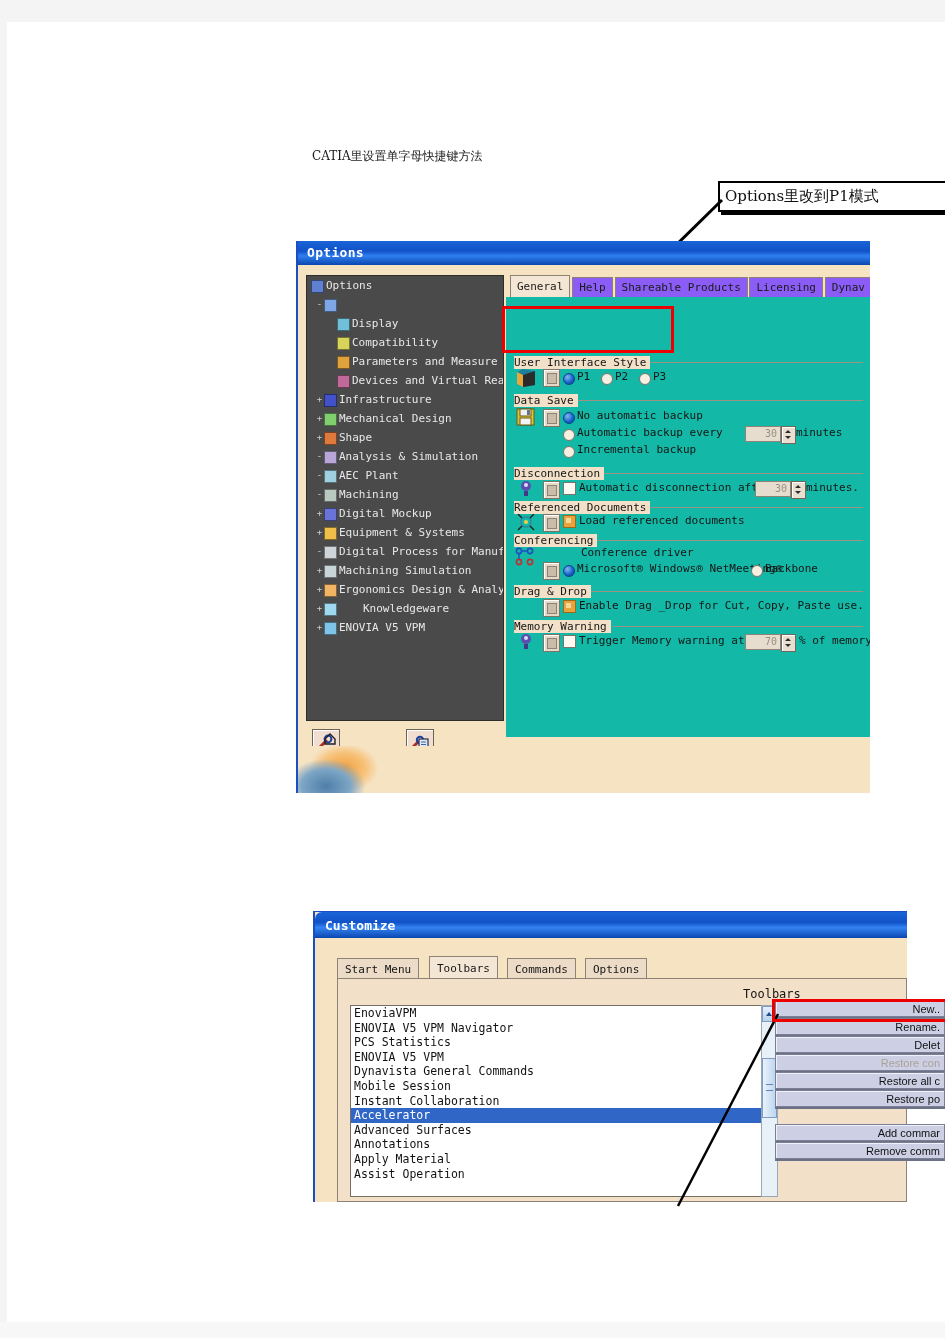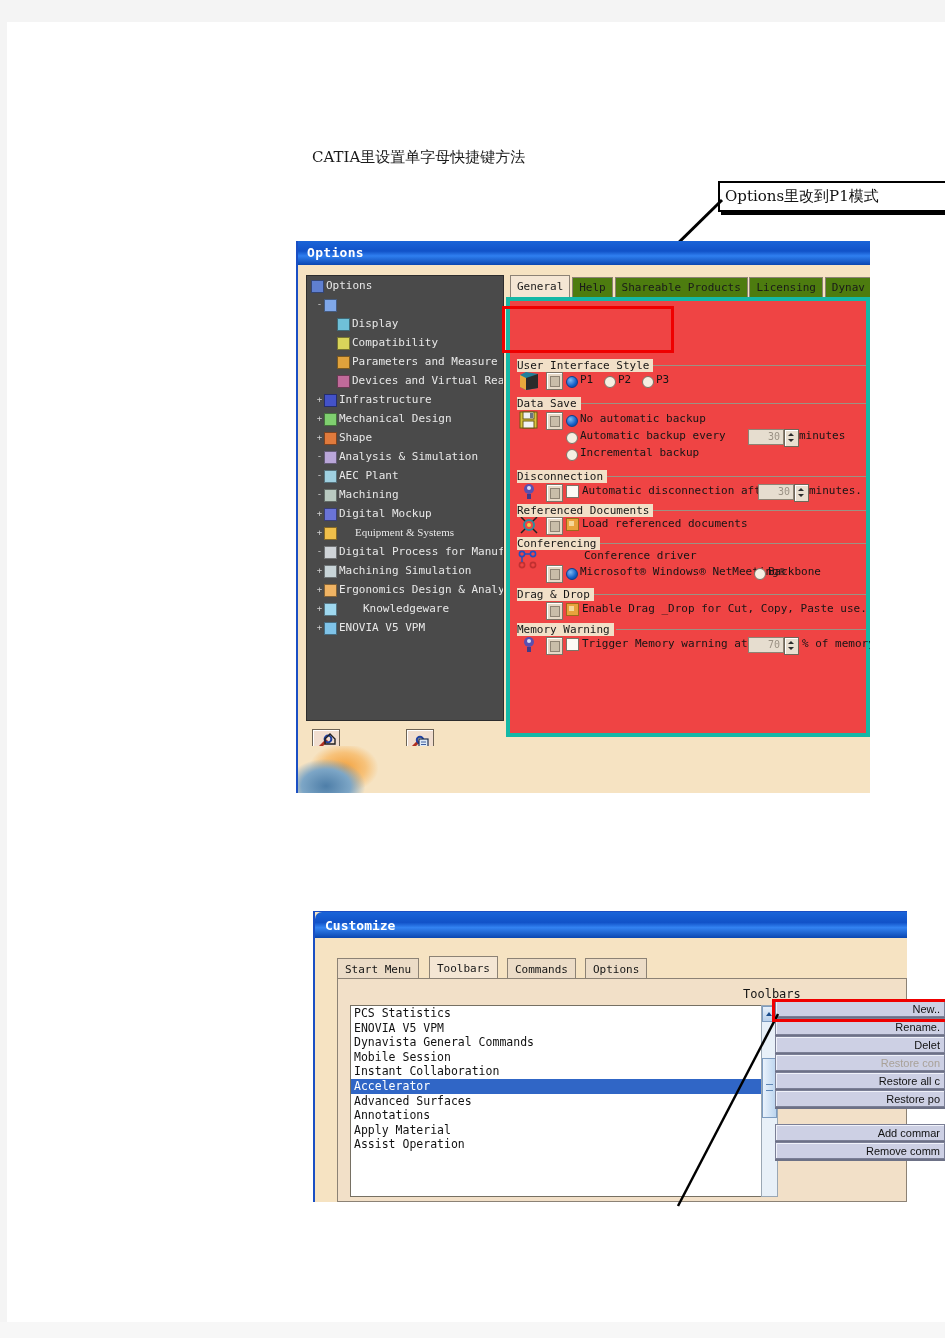--- a/index.html
+++ b/index.html
@@ -23,21 +23,21 @@
   }
   #bottomband {
     position:absolute; left:0; top:1322px; width:945px; height:16px;
     background:#f7f7f7;
   }
 
   
   #doc-heading {
     position: absolute; left: 312px; top: 148px;
     font-family: "DejaVu Serif", serif;
-    font-size: 15px; color: #1a1a1a; white-space: nowrap;
+    font-size: 12px; color: #1a1a1a; white-space: nowrap;
   }
 
   
   #callout-1 {
     position: absolute; left: 718px; top: 181px;
     width: 250px; height: 31px;
     border: 2px solid #000;
     border-right: none;
     box-shadow: 3px 3px 0 #000;
     background: #fff;
@@ -112,29 +112,29 @@
   }
 
   
   #opt-right {
     position:absolute; left:208px; top:34px; width: 364px; height: 468px;
   }
   #opt-tabs { position:absolute; left:0; top:0; height: 22px; width:364px; }
   .otab {
     position: absolute; top: 2px; height: 20px; line-height: 20px;
     font-size: 11px; color: #1a1a1a;
-    background: #4d7c0f; border: 1px solid #8c8275;
+    background: #8b5cf6; border: 1px solid #8c8275;
     border-bottom: none; padding: 0 6px; white-space: nowrap;
     box-sizing: border-box;
   }
   .otab.active { background:#f4e6d4; top:0; height:23px; line-height:22px; }
 
   #opt-panel {
     position:absolute; left:0; top:22px; width: 364px; height: 440px;
-    background: #ef4444; border: 4px solid #14b8a6;
+    background: #14b8a6; border: 1px solid #14b8a6;
     box-sizing:border-box;
   }
   .grp-title {
     position:absolute; font-size:11px; color:#151515; white-space:nowrap;
     background:#f2e0c8; padding-right:4px; z-index:2;
   }
   .grp-rule {
     position:absolute; height:1px; background:#9b9384;
   }
   .ctl-text { position:absolute; font-size:11px; color:#151515; white-space:nowrap; }
@@ -337,21 +337,21 @@
           <span class="tlabel" style="left: 32px;">Machining</span>
         </div>
         <div class="tnode" style="top: 0px;">
           <span class="texp" style="left: 9px;">+</span>
           <span class="tico" style="left: 17px; background: rgb(106, 116, 216);"></span>
           <span class="tlabel" style="left: 32px;">Digital Mockup</span>
         </div>
         <div class="tnode" style="top: 0px;">
           <span class="texp" style="left: 9px;">+</span>
           <span class="tico" style="left: 17px; background: rgb(240, 191, 74);"></span>
-          <span class="tlabel" style="left: 48px; font-family: Liberation Serif, serif;">Equipment &amp; Systems</span>
+          <span class="tlabel" style="left: 32px;">Equipment &amp; Systems</span>
         </div>
         <div class="tnode" style="top: 0px;">
           <span class="texp" style="left: 9px;">-</span>
           <span class="tico" style="left: 17px; background: rgb(207, 212, 216);"></span>
           <span class="tlabel" style="left: 32px;">Digital Process for Manufa</span>
         </div>
         <div class="tnode" style="top: 0px;">
           <span class="texp" style="left: 9px;">+</span>
           <span class="tico" style="left: 17px; background: rgb(200, 212, 216);"></span>
           <span class="tlabel" style="left: 32px;">Machining Simulation</span>
@@ -515,20 +515,22 @@
     </div>
     <div id="cust-tabs">
         <div class="ctab" style="left: 0px;">Start Menu</div>
         <div class="ctab active" style="left: 92px;">Toolbars</div>
         <div class="ctab" style="left: 170px;">Commands</div>
         <div class="ctab" style="left: 248px;">Options</div>
       </div>
     <div id="cust-body">
       <div id="tb-label">Toolbars</div>
       <div id="tb-list">
+          <div class="tbrow">EnoviaVPM</div>
+          <div class="tbrow">ENOVIA V5 VPM Navigator</div>
           <div class="tbrow">PCS Statistics</div>
           <div class="tbrow">ENOVIA V5 VPM</div>
           <div class="tbrow">Dynavista General Commands</div>
           <div class="tbrow">Mobile Session</div>
           <div class="tbrow">Instant Collaboration</div>
           <div class="tbrow sel">Accelerator</div>
           <div class="tbrow">Advanced Surfaces</div>
           <div class="tbrow">Annotations</div>
           <div class="tbrow">Apply Material</div>
           <div class="tbrow">Assist Operation</div>

